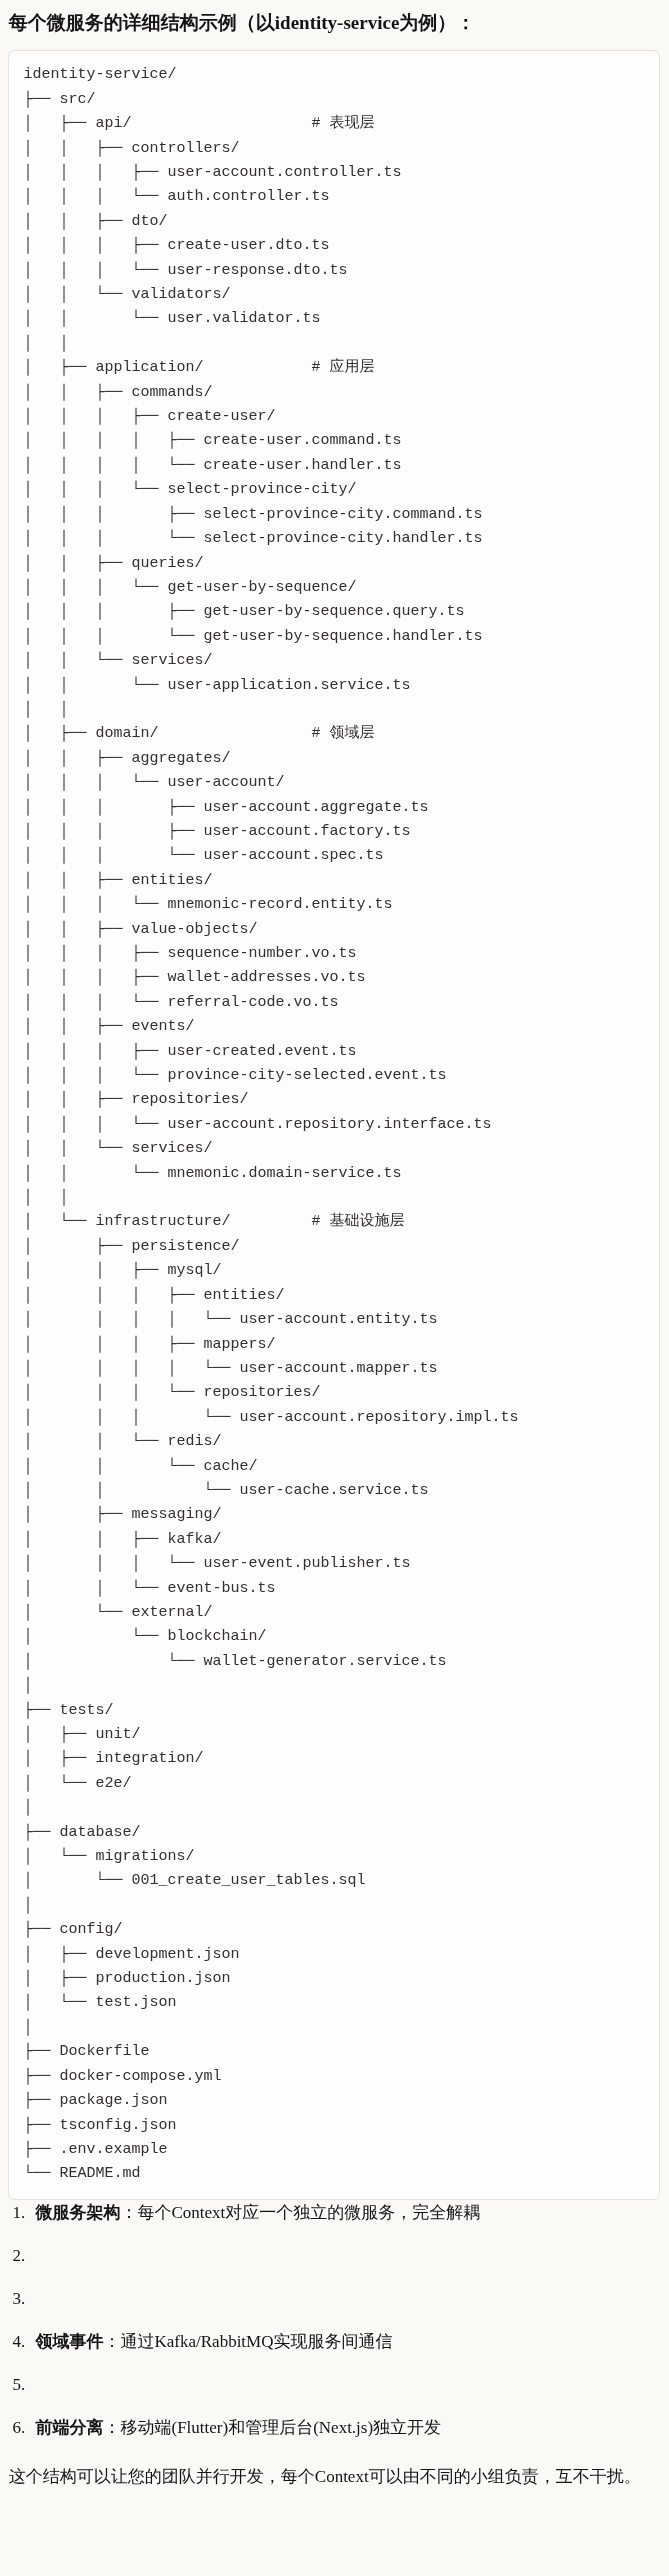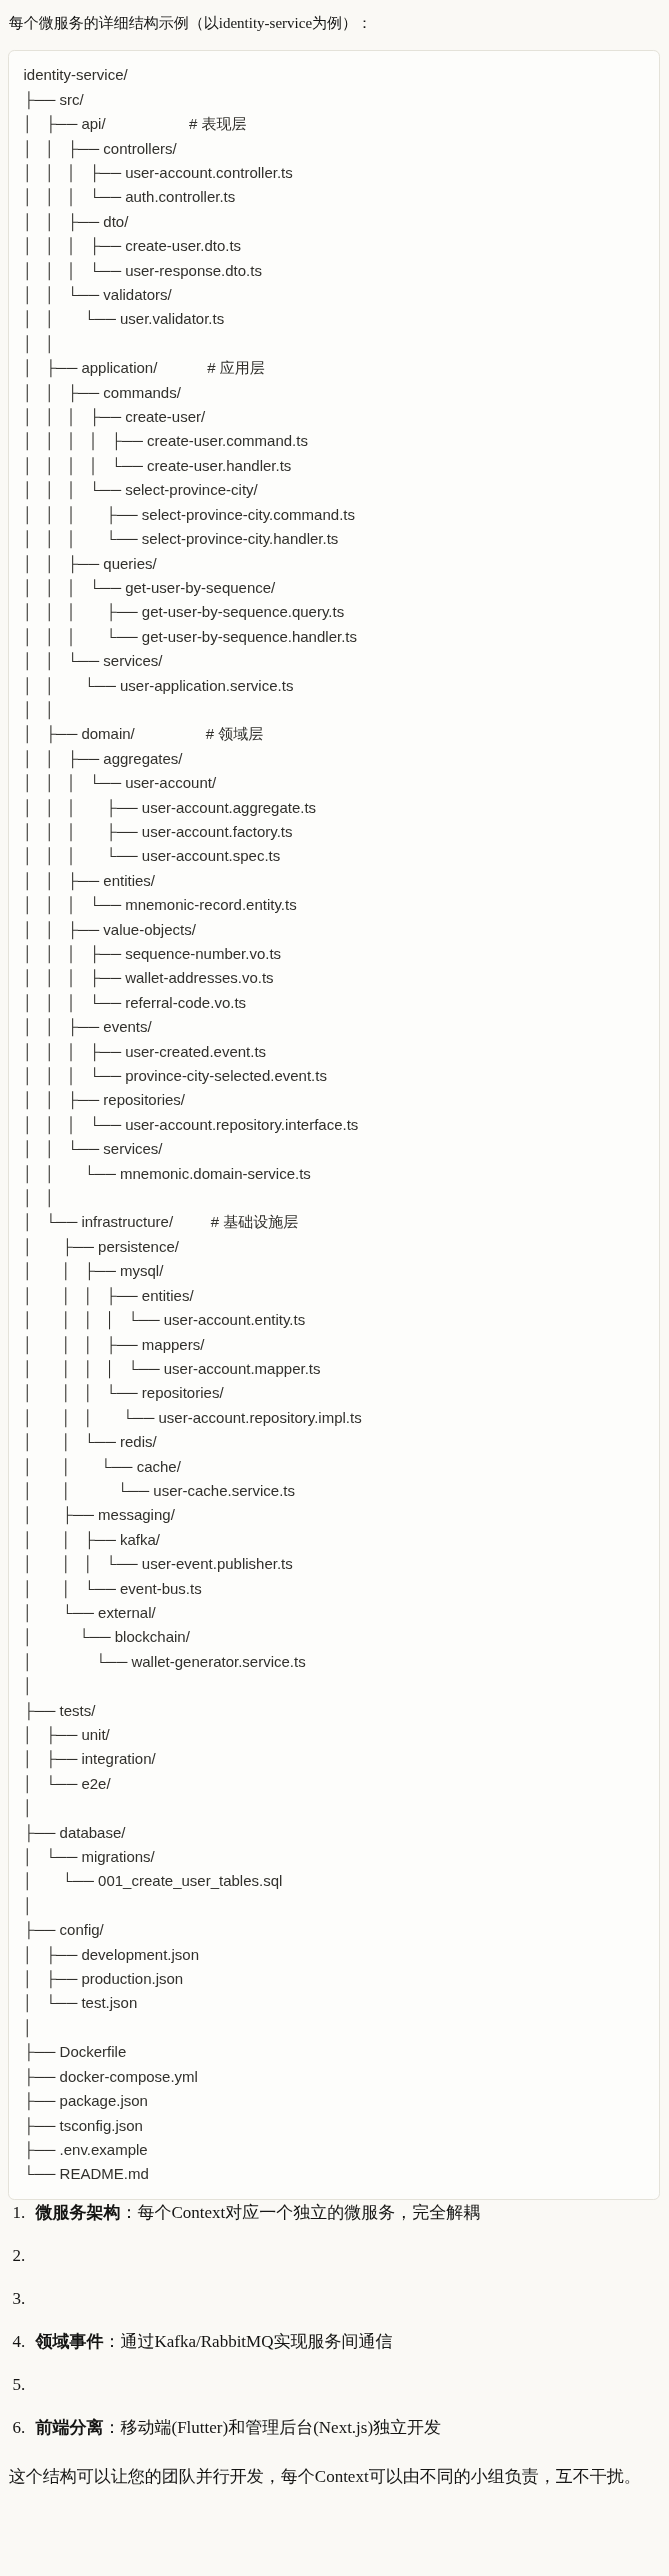--- a/index.html
+++ b/index.html
@@ -5,35 +5,35 @@
   * { box-sizing: border-box; }
   html, body { margin: 0; padding: 0; }
   body {
     width: 669px;
     background: #FAF9F5;
     color: #141413;
     font-family: "Liberation Serif", "DejaVu Serif", serif;
     padding: 6.3px 8.8px 8.8px 7.5px;
   }
   .title {
-    font-size: 15px;
-    font-weight: 400;
+    font-size: 19px;
+    font-weight: 700;
     line-height: 26px;
     margin: 3.8px 0 13.8px 1.3px;
   }
   .code-block {
     background: #FDFDFB;
     border: 0.6px solid #E4E2D9;
     border-radius: 6.3px;
     padding: 12.5px 15px;
     overflow: hidden;
   }
   pre.code {
     margin: 0;
-    font-family: Liberation Sans, sans-serif;
+    font-family: Liberation Mono, monospace;
     font-size: 15px;
     line-height: 24.4px;
     color: #31302C;
     white-space: pre;
   }
   .notes-heading {
     font-size: 18px;
     font-weight: 700;
     line-height: 25px;
     margin: 21px 0 11.3px 1.3px;

